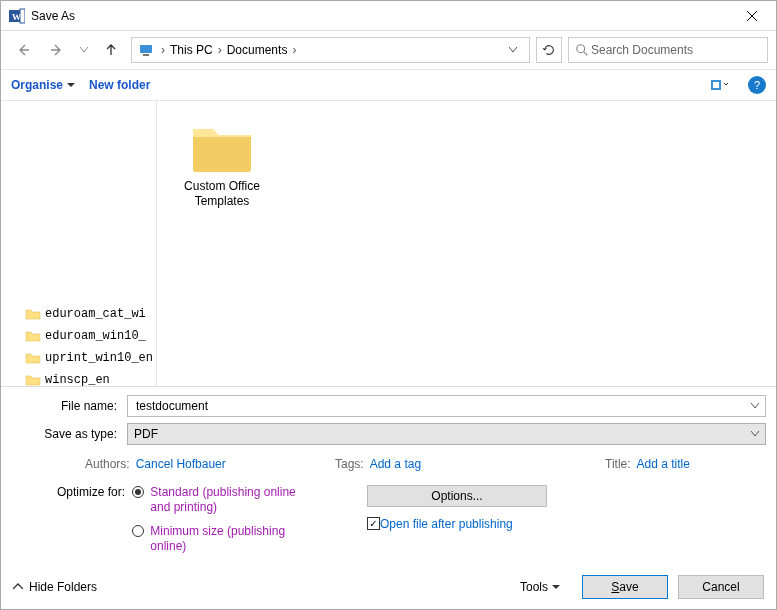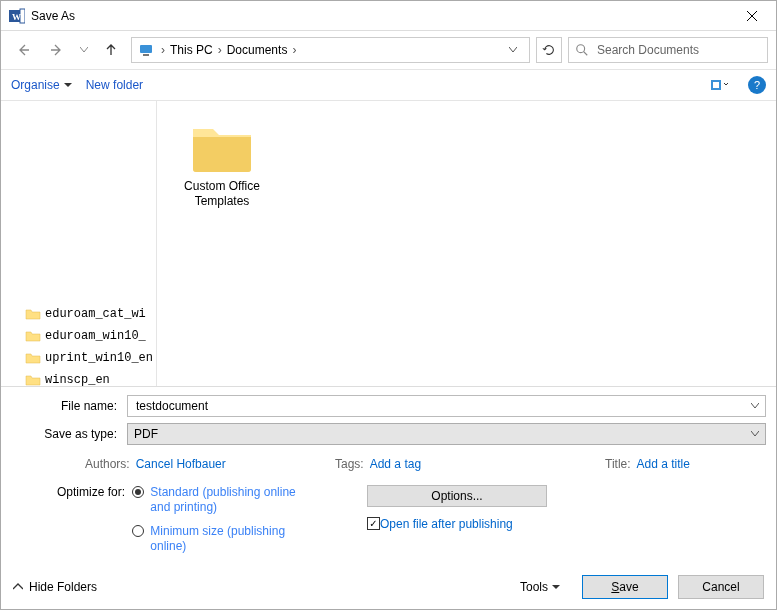--- a/index.html
+++ b/index.html
@@ -31,33 +31,33 @@
   .navbtn.enabled { color:#333; cursor:pointer; }
   .pathbox {
     flex:1; height:26px; border:1px solid #ccc; display:flex; align-items:center;
     padding:0 4px; gap:0;
   }
   .pathseg { display:flex; align-items:center; height:24px; }
   .pathchev { width:14px; text-align:center; color:#555; }
   .pathdrop { margin-left:auto; width:16px; text-align:center; color:#555; }
   .refresh { width:26px; height:26px; border:1px solid #ccc; display:flex; align-items:center; justify-content:center; cursor:pointer; }
   .searchbox {
-    width:200px; height:26px; border:1px solid #ccc; display:flex; align-items:center; padding:0 6px; gap:6px; color:#666;
+    width:200px; height:26px; border:1px solid #ccc; display:flex; align-items:center; padding:0 6px; color:#666;
   }
   .searchbox input { border:none; outline:none; flex:1; font-size:12px; }
   .searchbox input::placeholder { color:#666; }
 
   
   .toolbar {
     height:32px; display:flex; align-items:center; padding:0 10px; gap:14px;
     border-bottom:1px solid #e5e5e5;
     border-top:1px solid #e5e5e5;
     background:#fff;
   }
-  .toolbtn { color:#1a57c9; display:flex; align-items:center; gap:4px; cursor:pointer; }
+  .toolbtn { color:#1a57c9; display:flex; align-items:center; gap:4px; cursor:pointer;font-weight:bold; }
   .spacer { flex:1; }
   .iconbtn { width:28px; height:24px; display:flex; align-items:center; justify-content:center; cursor:pointer; border:1px solid transparent; }
   .helpbtn { width:18px; height:18px; background:#1979ca; color:#fff; border-radius:50%; font-size:11px; display:flex; align-items:center; justify-content:center; cursor:pointer; }
 
   
   .main { flex:1; display:flex; overflow:hidden; }
   .tree { width:156px; border-right:1px solid #e5e5e5; overflow-y:auto; overflow-x:hidden; padding-top:2px; position:relative;font-family:Liberation Mono, monospace; }
   .tree::-webkit-scrollbar { width:16px; }
   .tree::-webkit-scrollbar-track { background:#f0f0f0; }
   .tree::-webkit-scrollbar-thumb { background:#c1c1c1; border:2px solid #f0f0f0; }
@@ -89,21 +89,21 @@
   .metacell-m { display:flex; gap:6px; width:180px; }
   .metacell-r { display:flex; gap:6px;  margin-left:90px;  }
   .metalab { color:#666; }
   .link { color:#0066cc; cursor:pointer; }
 
   .optarea { display:flex; margin-top:6px; align-items:flex-start; }
   .optleft { margin-left:46px; width:310px; }
   .optleft .lbl { display:inline-block; width:72px; text-align:right; vertical-align:top; padding-right:4px;}
   .radiogrp { display:inline-flex; flex-direction:column; gap:8px; vertical-align:top; }
   .radio { display:flex; gap:6px; align-items:flex-start; }
-  .radio .rlab { max-width:150px; color:#3b82f6; line-height:1.3; }
+  .radio .rlab { max-width:150px; color:#a21caf; line-height:1.3; }
   .radcircle { width:12px; height:12px; border:1px solid #333; border-radius:50%; display:flex; align-items:center; justify-content:center; margin-top:1px; flex:0 0 12px; }
   .radcircle.on::after { content:""; width:6px; height:6px; background:#333; border-radius:50%; }
 
   .optright { display:flex; flex-direction:column; gap:10px; align-items:flex-start; }
   .optbtn { width:180px; height:22px; border:1px solid #bbb; background:#e1e1e1; text-align:center; line-height:20px; cursor:pointer; }
   .checkline { display:flex; align-items:center; }
   .chk { width:13px; height:13px; border:1px solid #333; display:flex; align-items:center; justify-content:center; font-size:10px; line-height:1; }
   .chk.on::after { content:"✓"; color:#000; }
 
   

